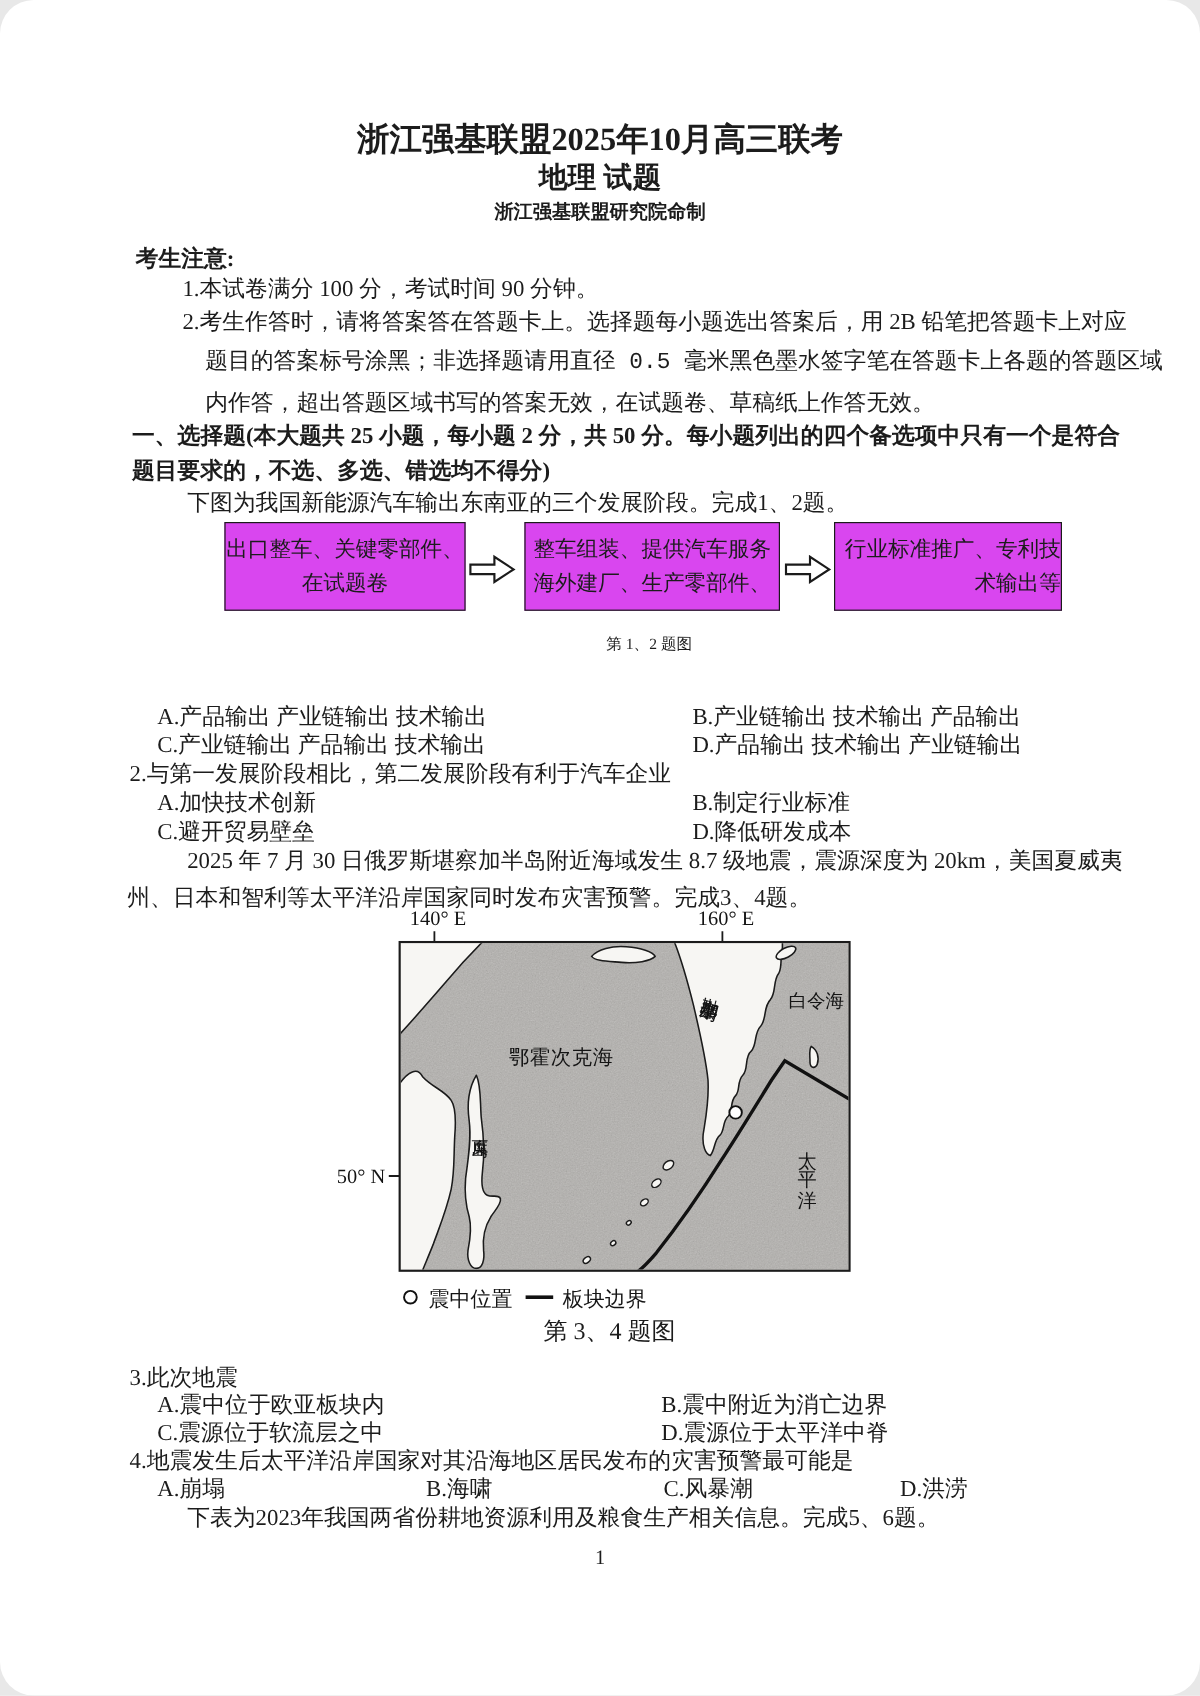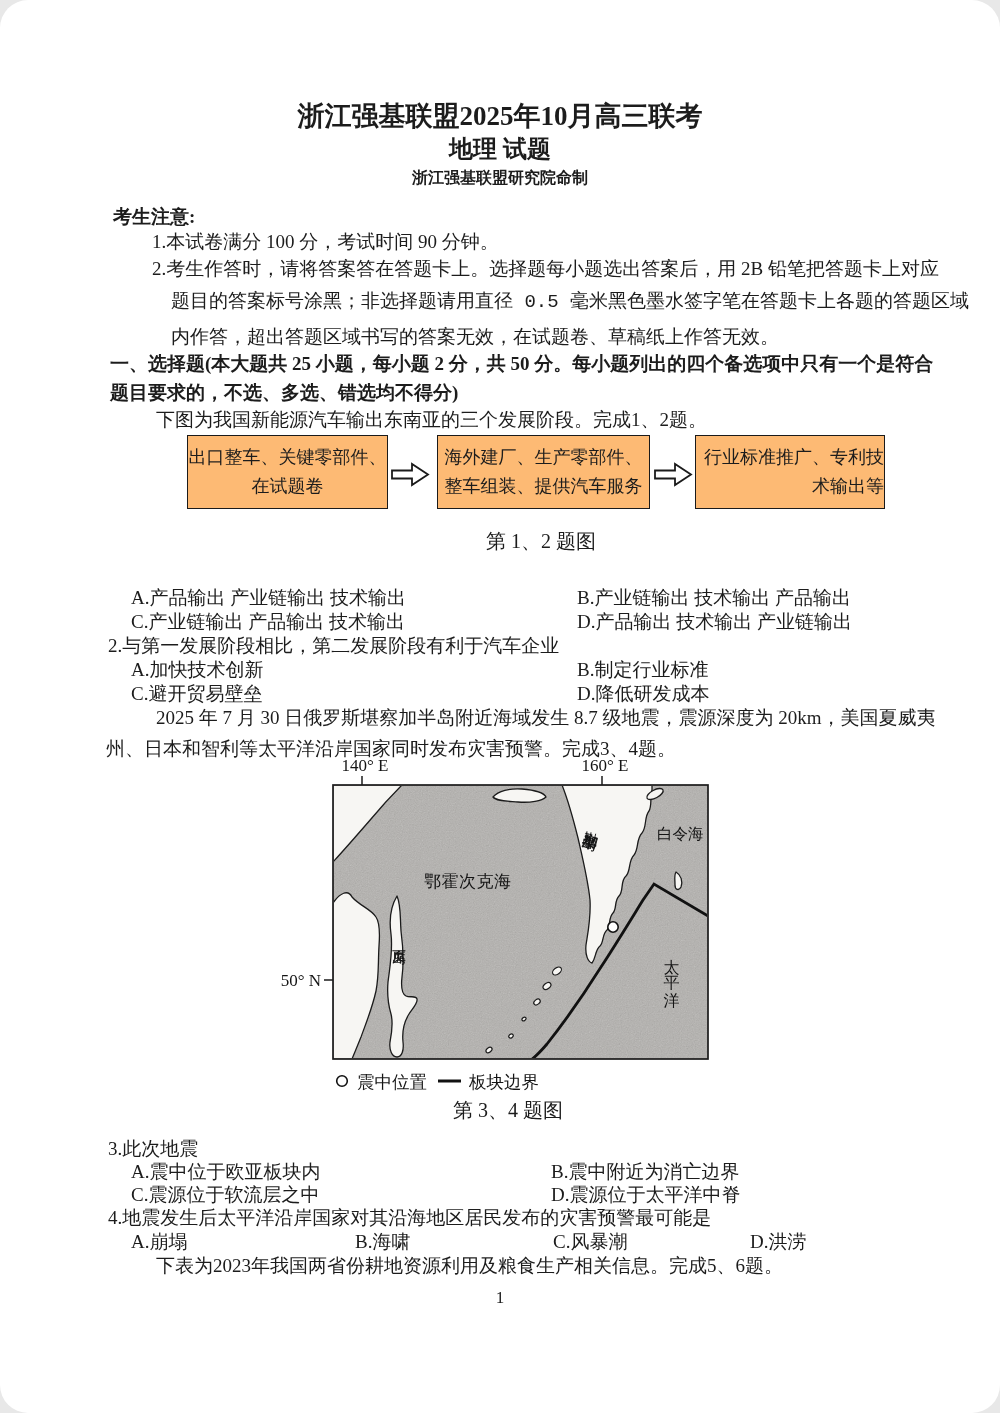--- a/index.html
+++ b/index.html
@@ -7,21 +7,21 @@
     position:relative;width:1000px;height:1413px;background:#ffffff;
     font-family:"Liberation Serif","DejaVu Serif",serif;color:#1c1c1c;
     overflow:hidden;margin:0 auto;border-radius:28px;
   }
   .t{position:absolute;font-size:19px;line-height:1.25;white-space:nowrap;}
   .b{font-weight:bold;}
   .ctr{left:0;right:0;text-align:center;}
   .box{
     position:absolute;border:1.6px solid #1b1b1b;display:flex;flex-direction:column;
     justify-content:center;align-items:center;font-size:18px;line-height:29px;
-    text-align:center;background:#fdba74;
+    text-align:center;background:#d946ef;
   }
   .arrow{position:absolute;}
   svg text{font-family:"Liberation Serif","DejaVu Serif",serif;fill:#141414;}
   .vtext{writing-mode:vertical-rl;text-orientation:upright;}
 </style>
 </head>
 <body>
 
 <div class="page">
 
@@ -43,33 +43,33 @@
   <div class="box" style="left:187px;top:435px;width:199px;height:72px;">
     <span>出口整车、关键零部件、</span>
     <span>在试题卷</span>
   </div>
   <div class="arrow" style="left:390px;top:461px;">
     <svg width="40" height="27" viewBox="0 0 40 27">
         <path d="M2,9.5 L22,9.5 L22,3 L38,13.5 L22,24 L22,17.5 L2,17.5 Z" fill="#ffffff" stroke="#1b1b1b" stroke-width="1.8"></path>
       </svg>
   </div>
   <div class="box" style="left:437px;top:435px;width:211px;height:72px;">
+    <span>整车组装、提供汽车服务</span>
     <span>海外建厂、生产零部件、</span>
-    <span>整车组装、提供汽车服务</span>
   </div>
   <div class="arrow" style="left:653px;top:461px;">
     <svg width="40" height="27" viewBox="0 0 40 27">
         <path d="M2,9.5 L22,9.5 L22,3 L38,13.5 L22,24 L22,17.5 L2,17.5 Z" fill="#ffffff" stroke="#1b1b1b" stroke-width="1.8"></path>
       </svg>
   </div>
   <div class="box" style="left:695px;top:435px;width:188px;height:72px;align-items:flex-end;">
     <span>行业标准推广、专利技</span>
     <span>术输出等</span>
   </div>
-  <div class="t" style="left:441px;top:529px;width:200px;text-align:center;font-size:20px;">第 1、2 题图</div>
+  <div class="t" style="left:441px;top:529px;width:200px;text-align:center;font-size:13px;">第 1、2 题图</div>
 
   <div class="t" style="left:131px;top:586px;">A.产品输出 产业链输出 技术输出</div>
   <div class="t" style="left:577px;top:586px;">B.产业链输出 技术输出 产品输出</div>
   <div class="t" style="left:131px;top:610px;">C.产业链输出 产品输出 技术输出</div>
   <div class="t" style="left:577px;top:610px;">D.产品输出 技术输出 产业链输出</div>
 
   <div class="t" style="left:108px;top:634px;">2.与第一发展阶段相比，第二发展阶段有利于汽车企业</div>
   <div class="t" style="left:131px;top:658px;">A.加快技术创新</div>
   <div class="t" style="left:577px;top:658px;">B.制定行业标准</div>
   <div class="t" style="left:131px;top:682px;">C.避开贸易壁垒</div>

